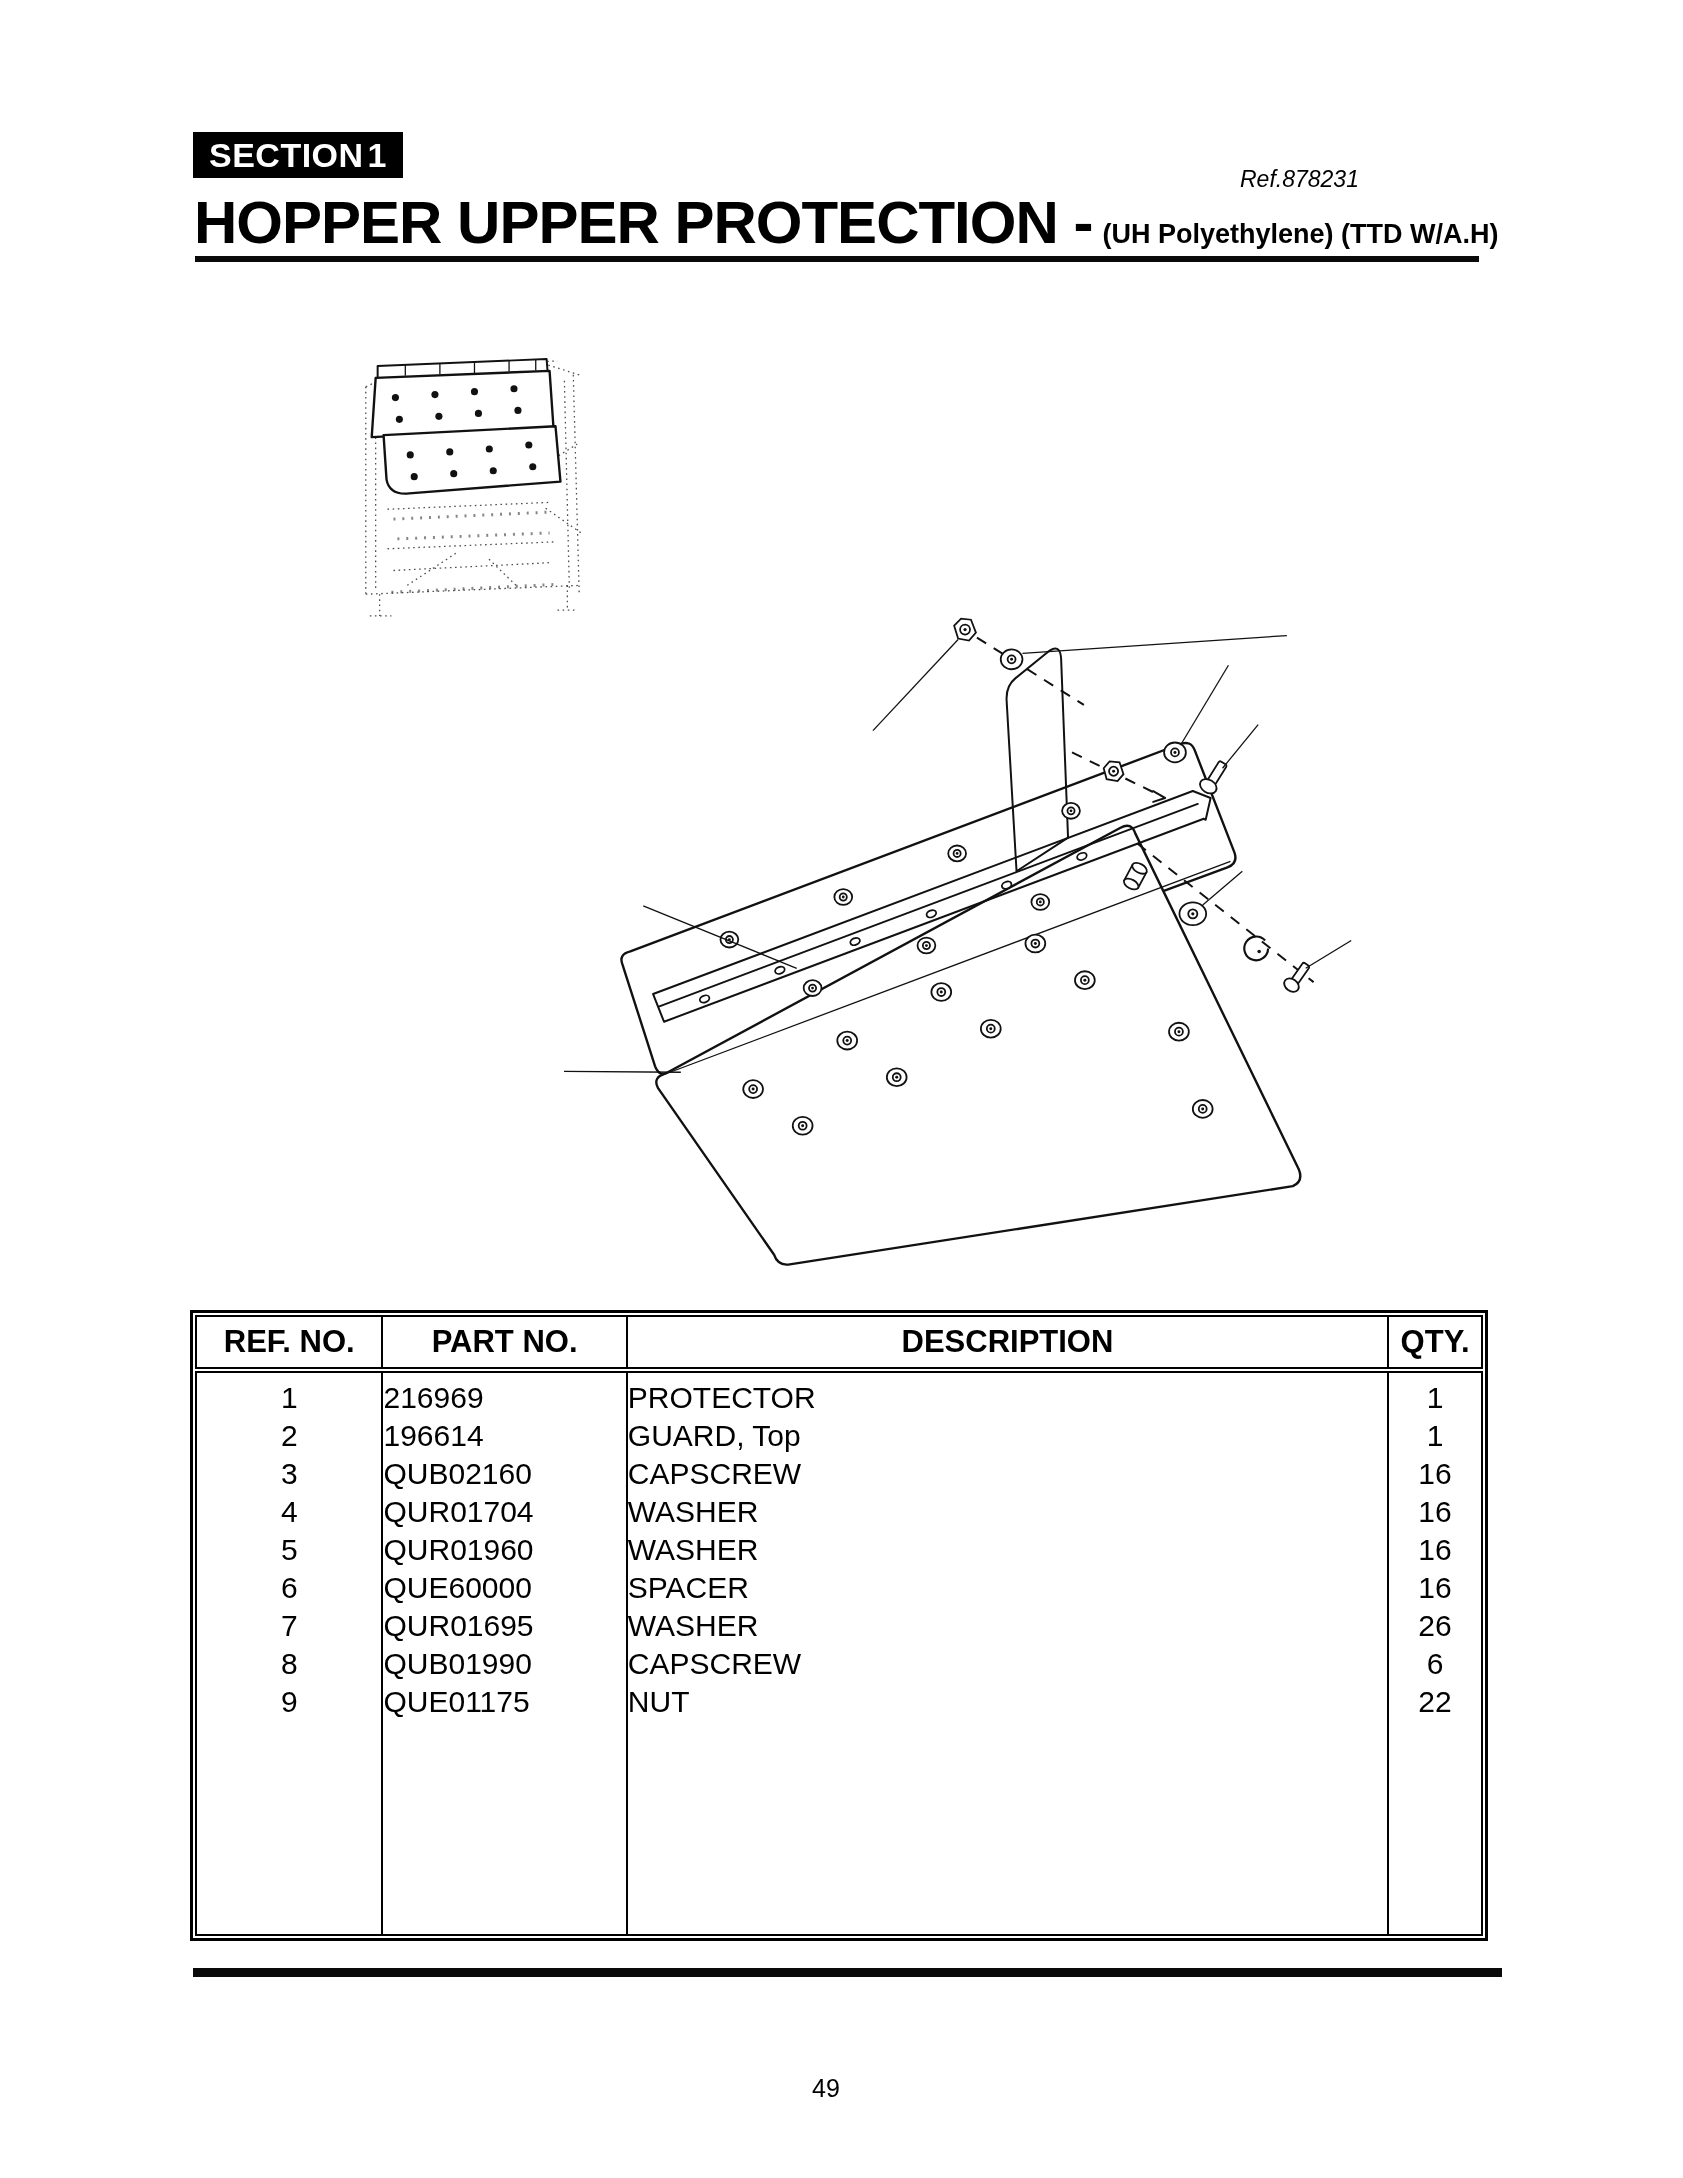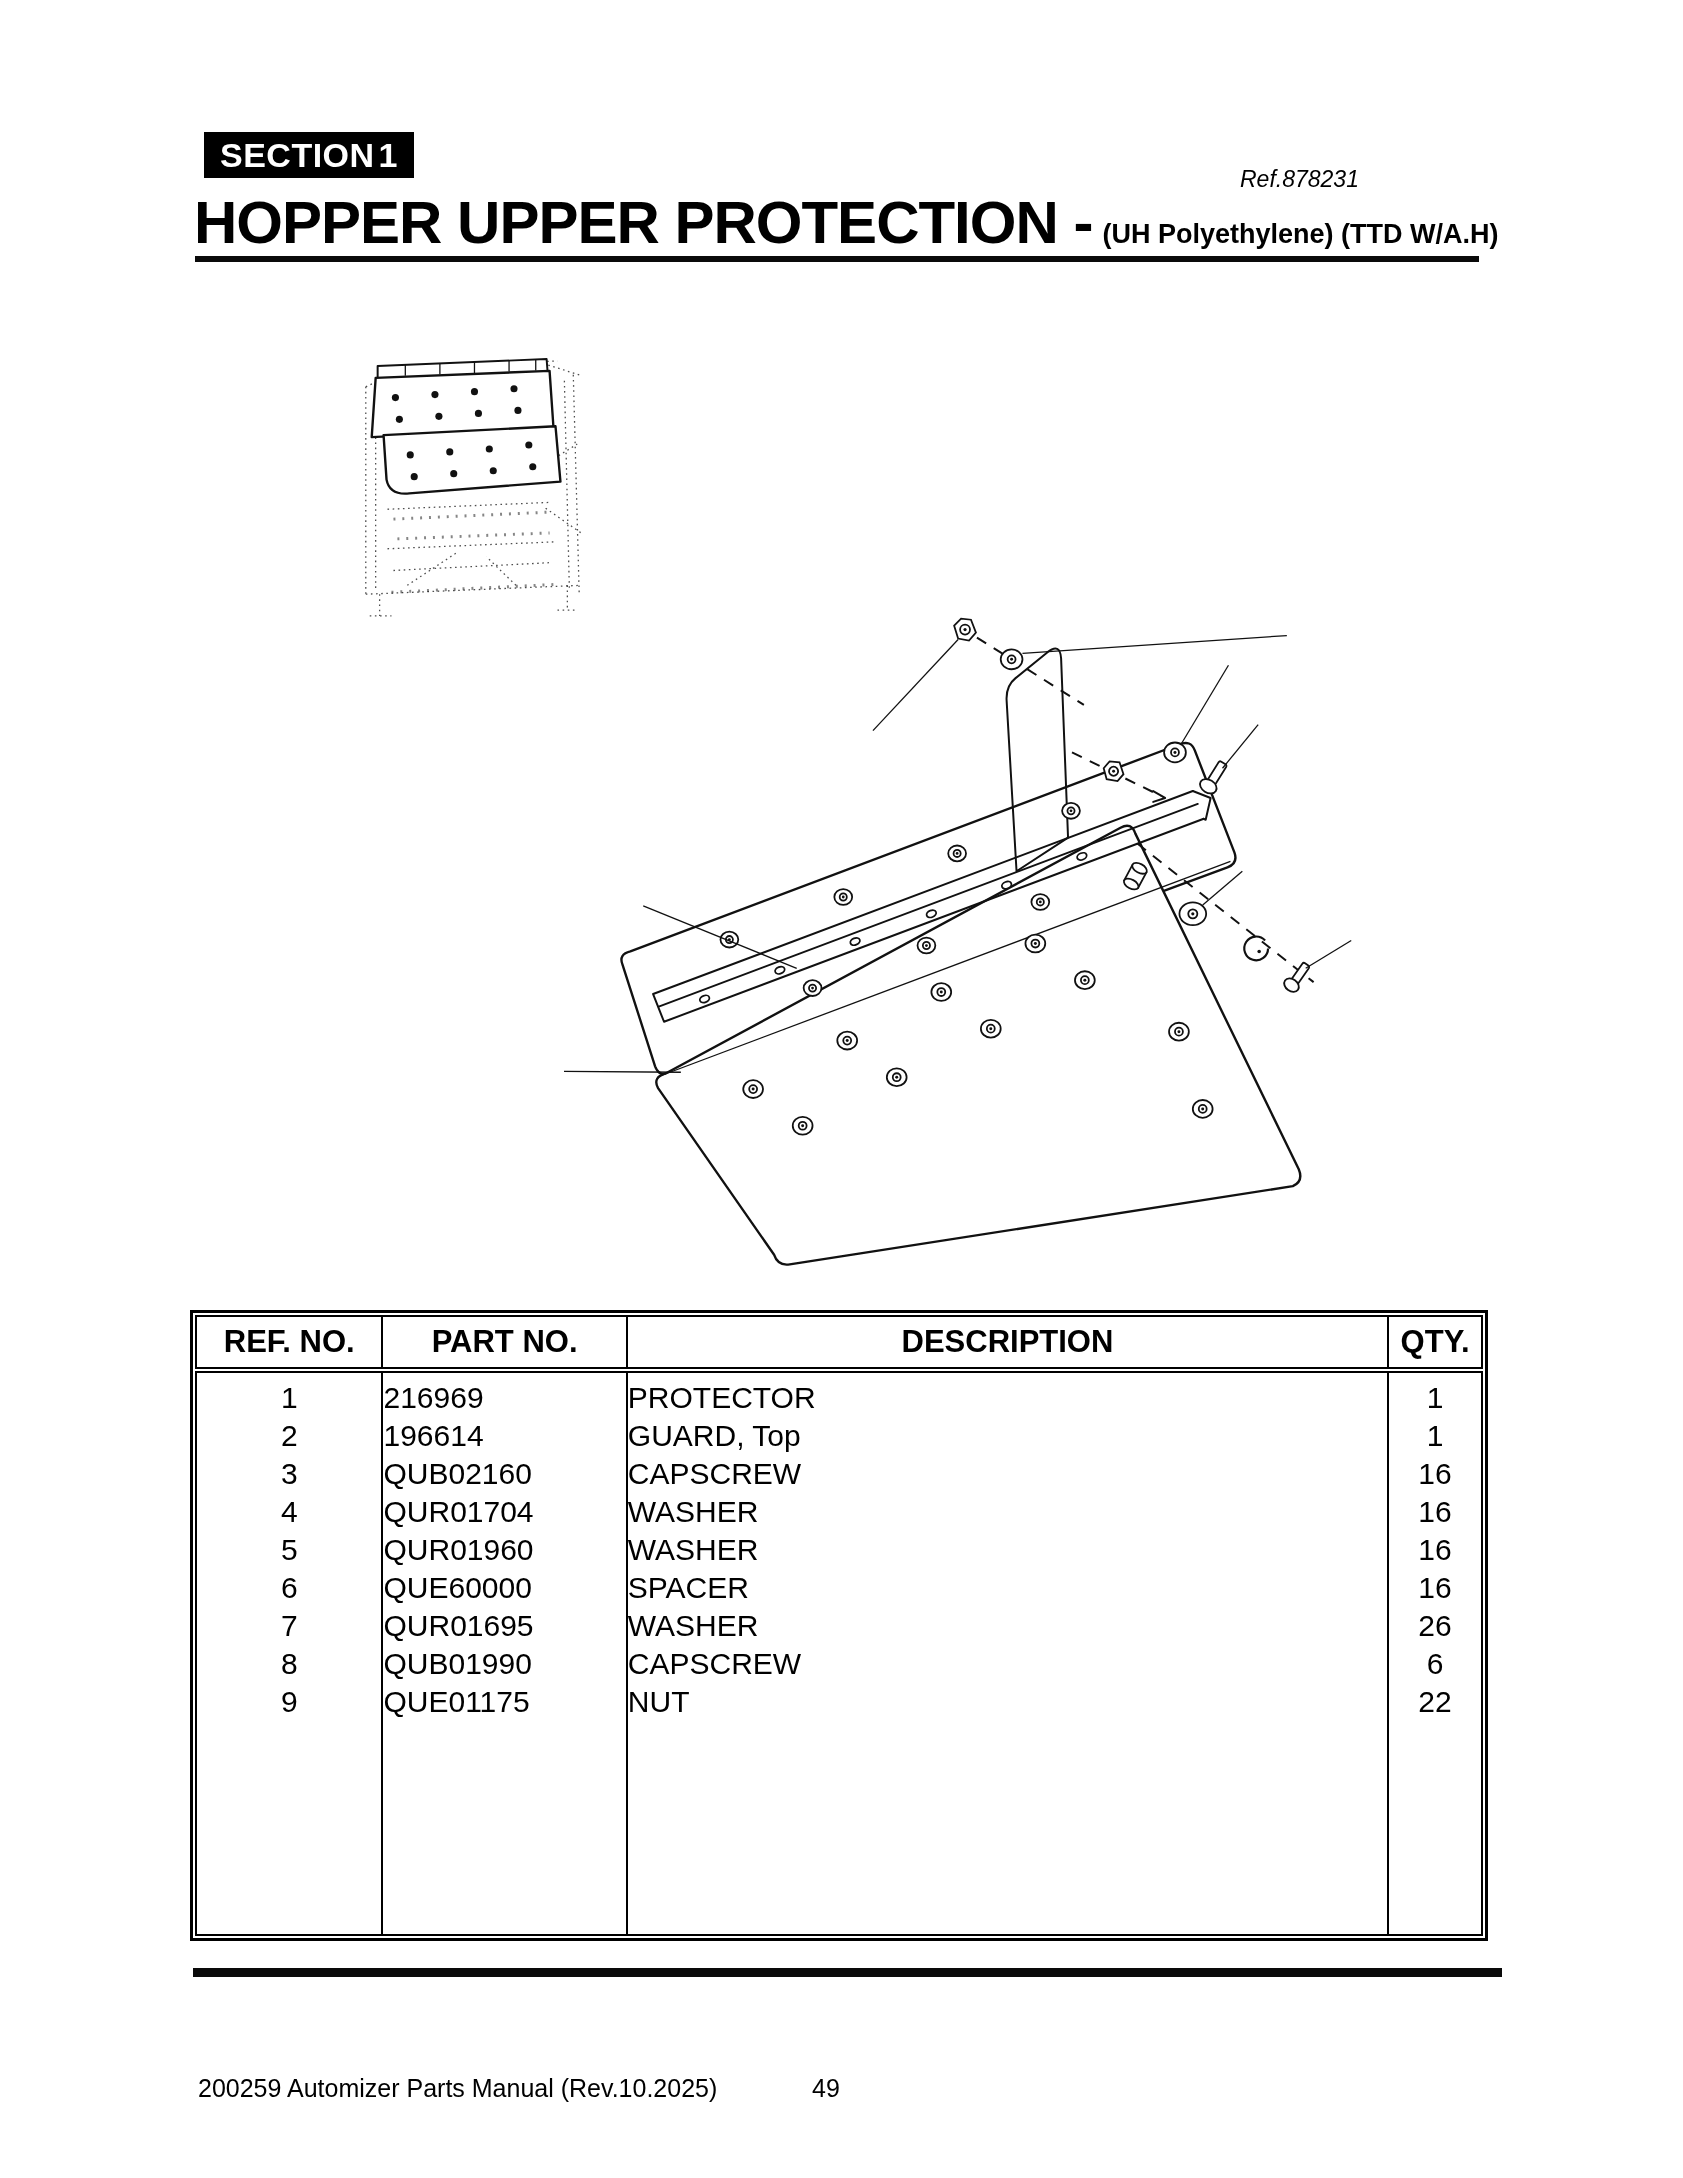--- a/index.html
+++ b/index.html
@@ -1,19 +1,19 @@
 <!DOCTYPE html>
 <html><head>
 <meta charset="utf-8">
 <style>
   html,body{margin:0;padding:0;background:#e8e8e8;}
   .page{position:relative;width:1683px;height:2178px;background:#ffffff;margin:0 auto;
         font-family:"Liberation Sans",sans-serif;color:#000;overflow:hidden;}
 
-  .section-badge{position:absolute;left:204px;top:132px;width:210px;height:46px;
+  .section-badge{position:absolute;left:193px;top:132px;width:210px;height:46px;
         background:#000;color:#fff;display:flex;align-items:center;justify-content:space-between;
         padding:0 16px;box-sizing:border-box;font-weight:bold;font-size:34px;letter-spacing:0.5px;}
   .ref-num{position:absolute;left:1240px;top:166px;width:297px;text-align:left;
         font-style:italic;font-size:23px;}
   .title-row{position:absolute;left:194px;top:188px;width:1297px;white-space:nowrap;}
   .title-main{font-weight:bold;font-size:60px;letter-spacing:-1px;}
   .title-suffix{font-weight:bold;font-size:27px;margin-left:10px;}
   .rule{position:absolute;background:#0a0a0a;}
   .rule-top{left:195px;top:256px;width:1284px;height:6px;}
   .rule-bottom{left:193px;top:1968px;width:1309px;height:9px;}
@@ -357,17 +357,16 @@
             <td></td>
             <td></td>
             <td></td>
         </tr>
       </tbody>
     </table>
   </div>
 
   <div class="rule rule-bottom"></div>
 
-  <div class="footer-text">200259 Automizer Parts Manual (Rev.10.2025)</div>
   <div class="footer-page">49</div>
 
 </div>
 
 
 </body></html>

